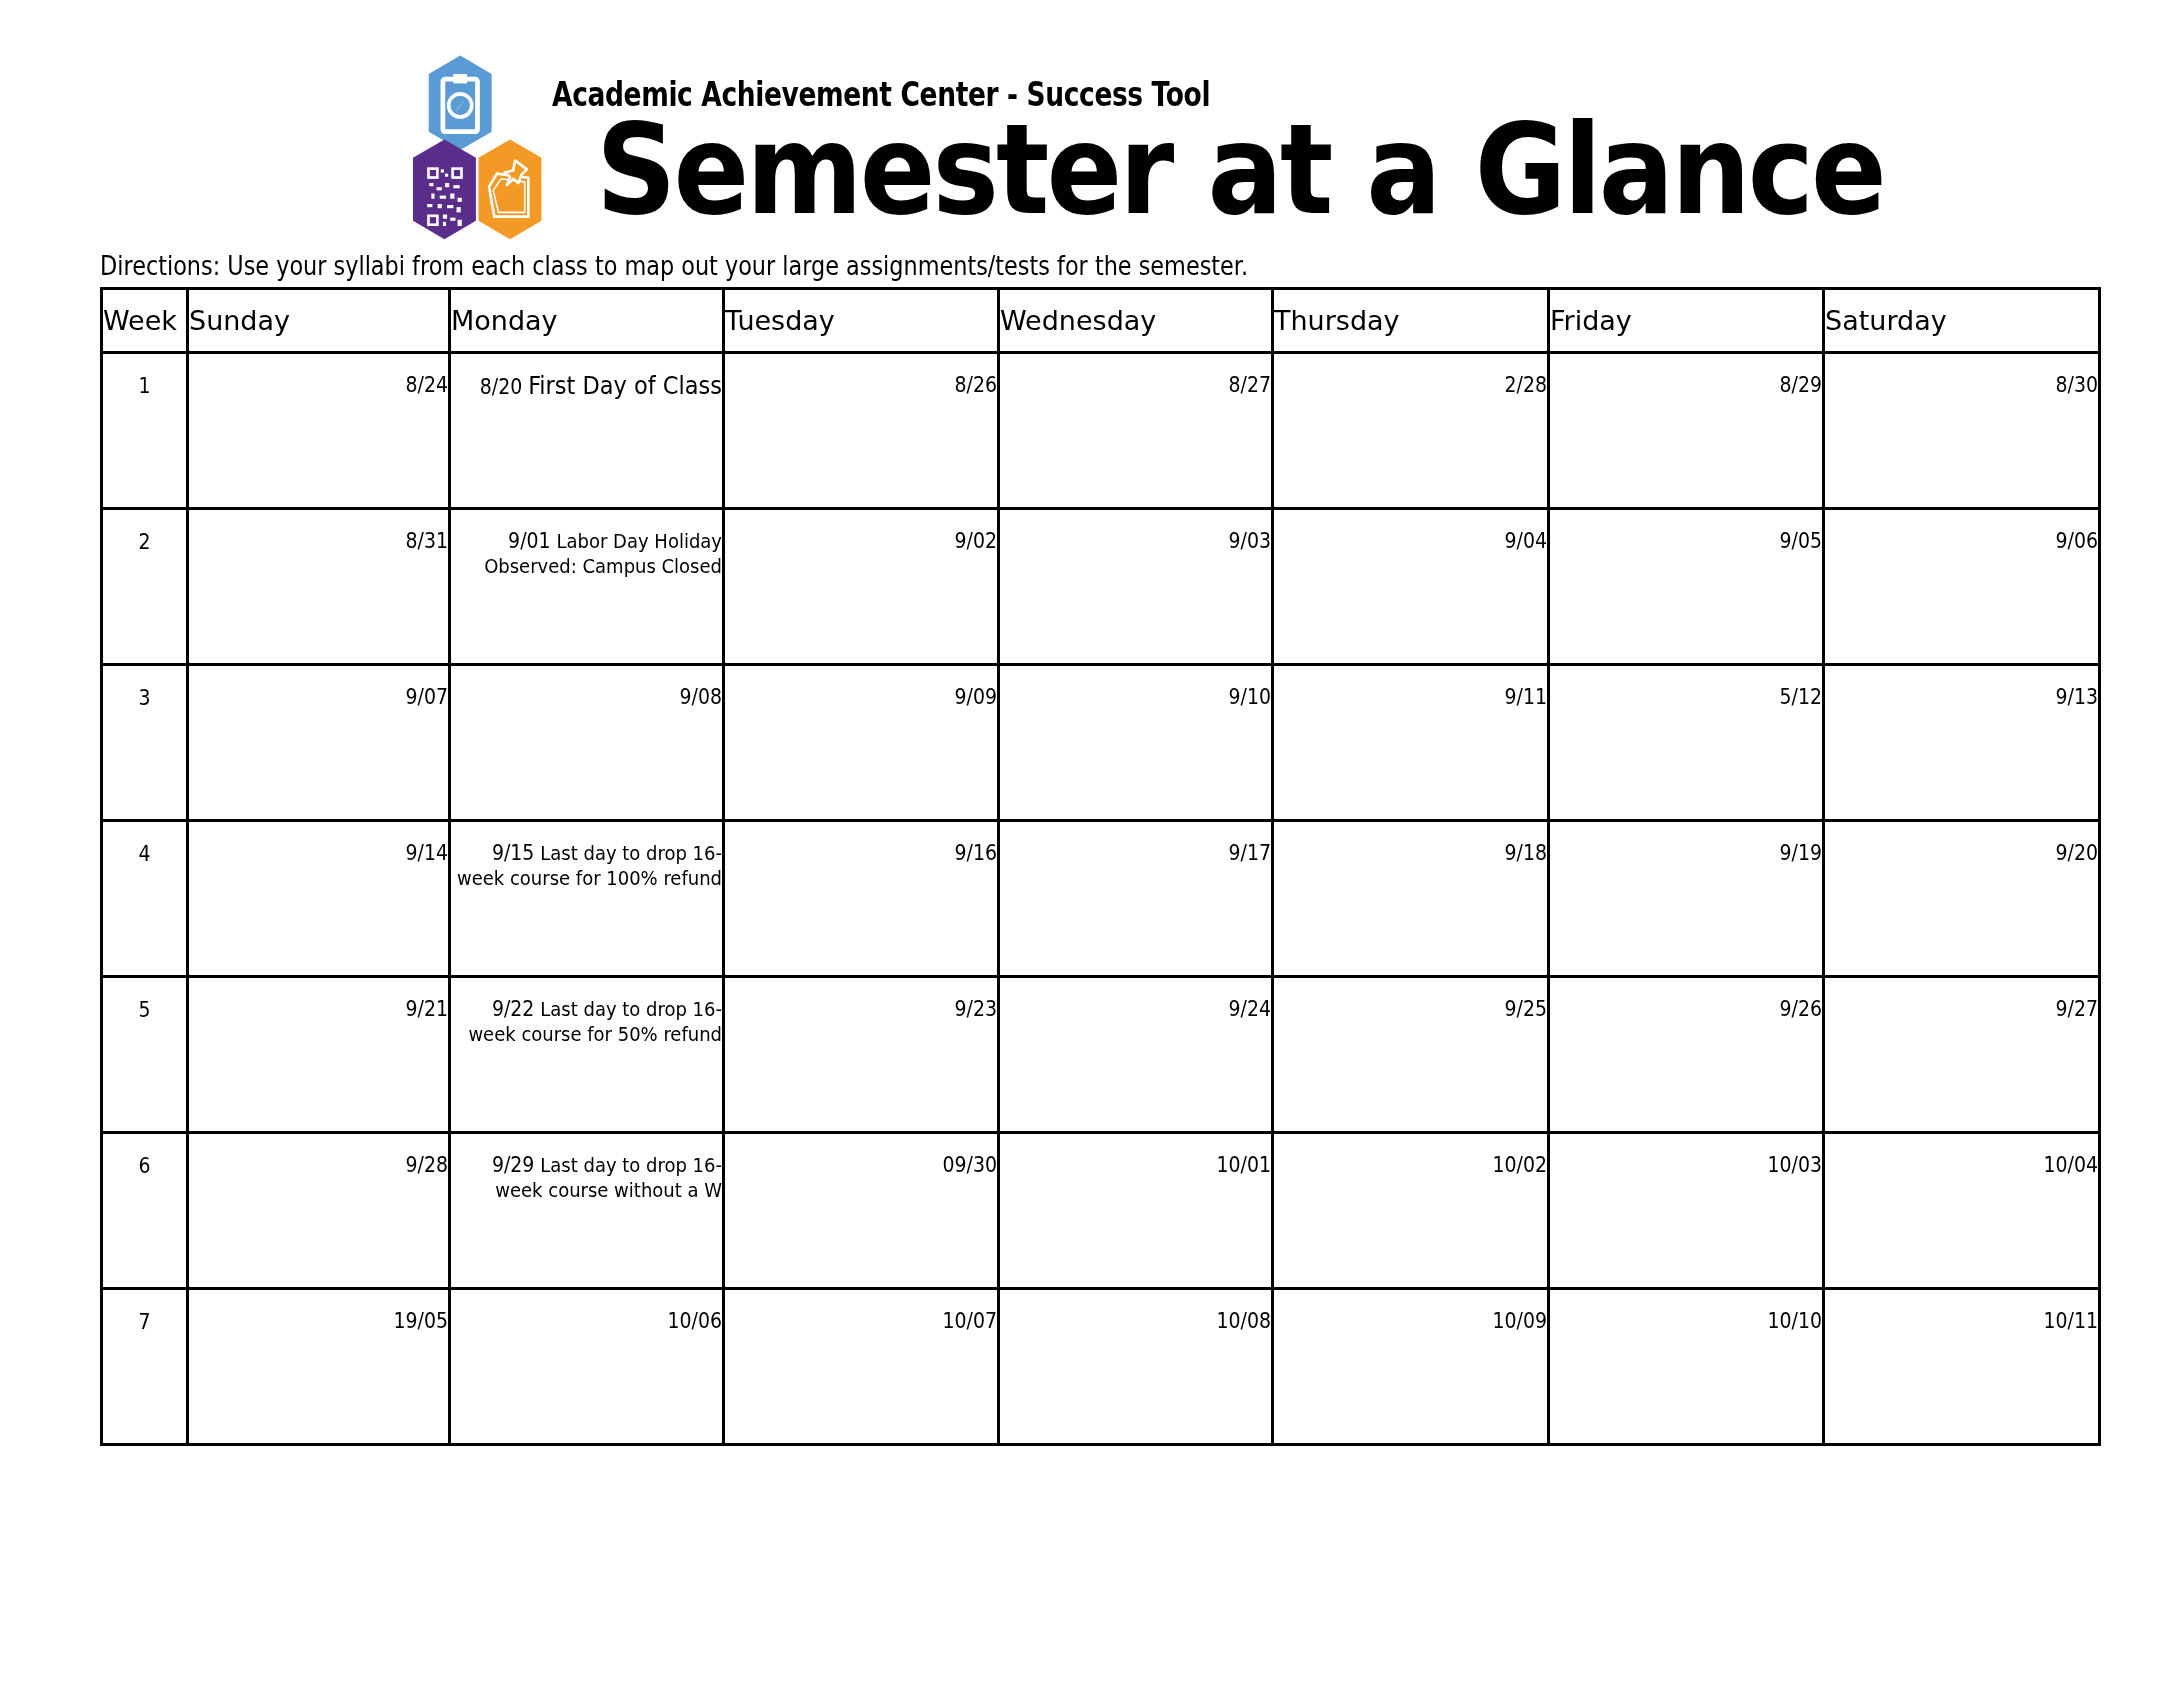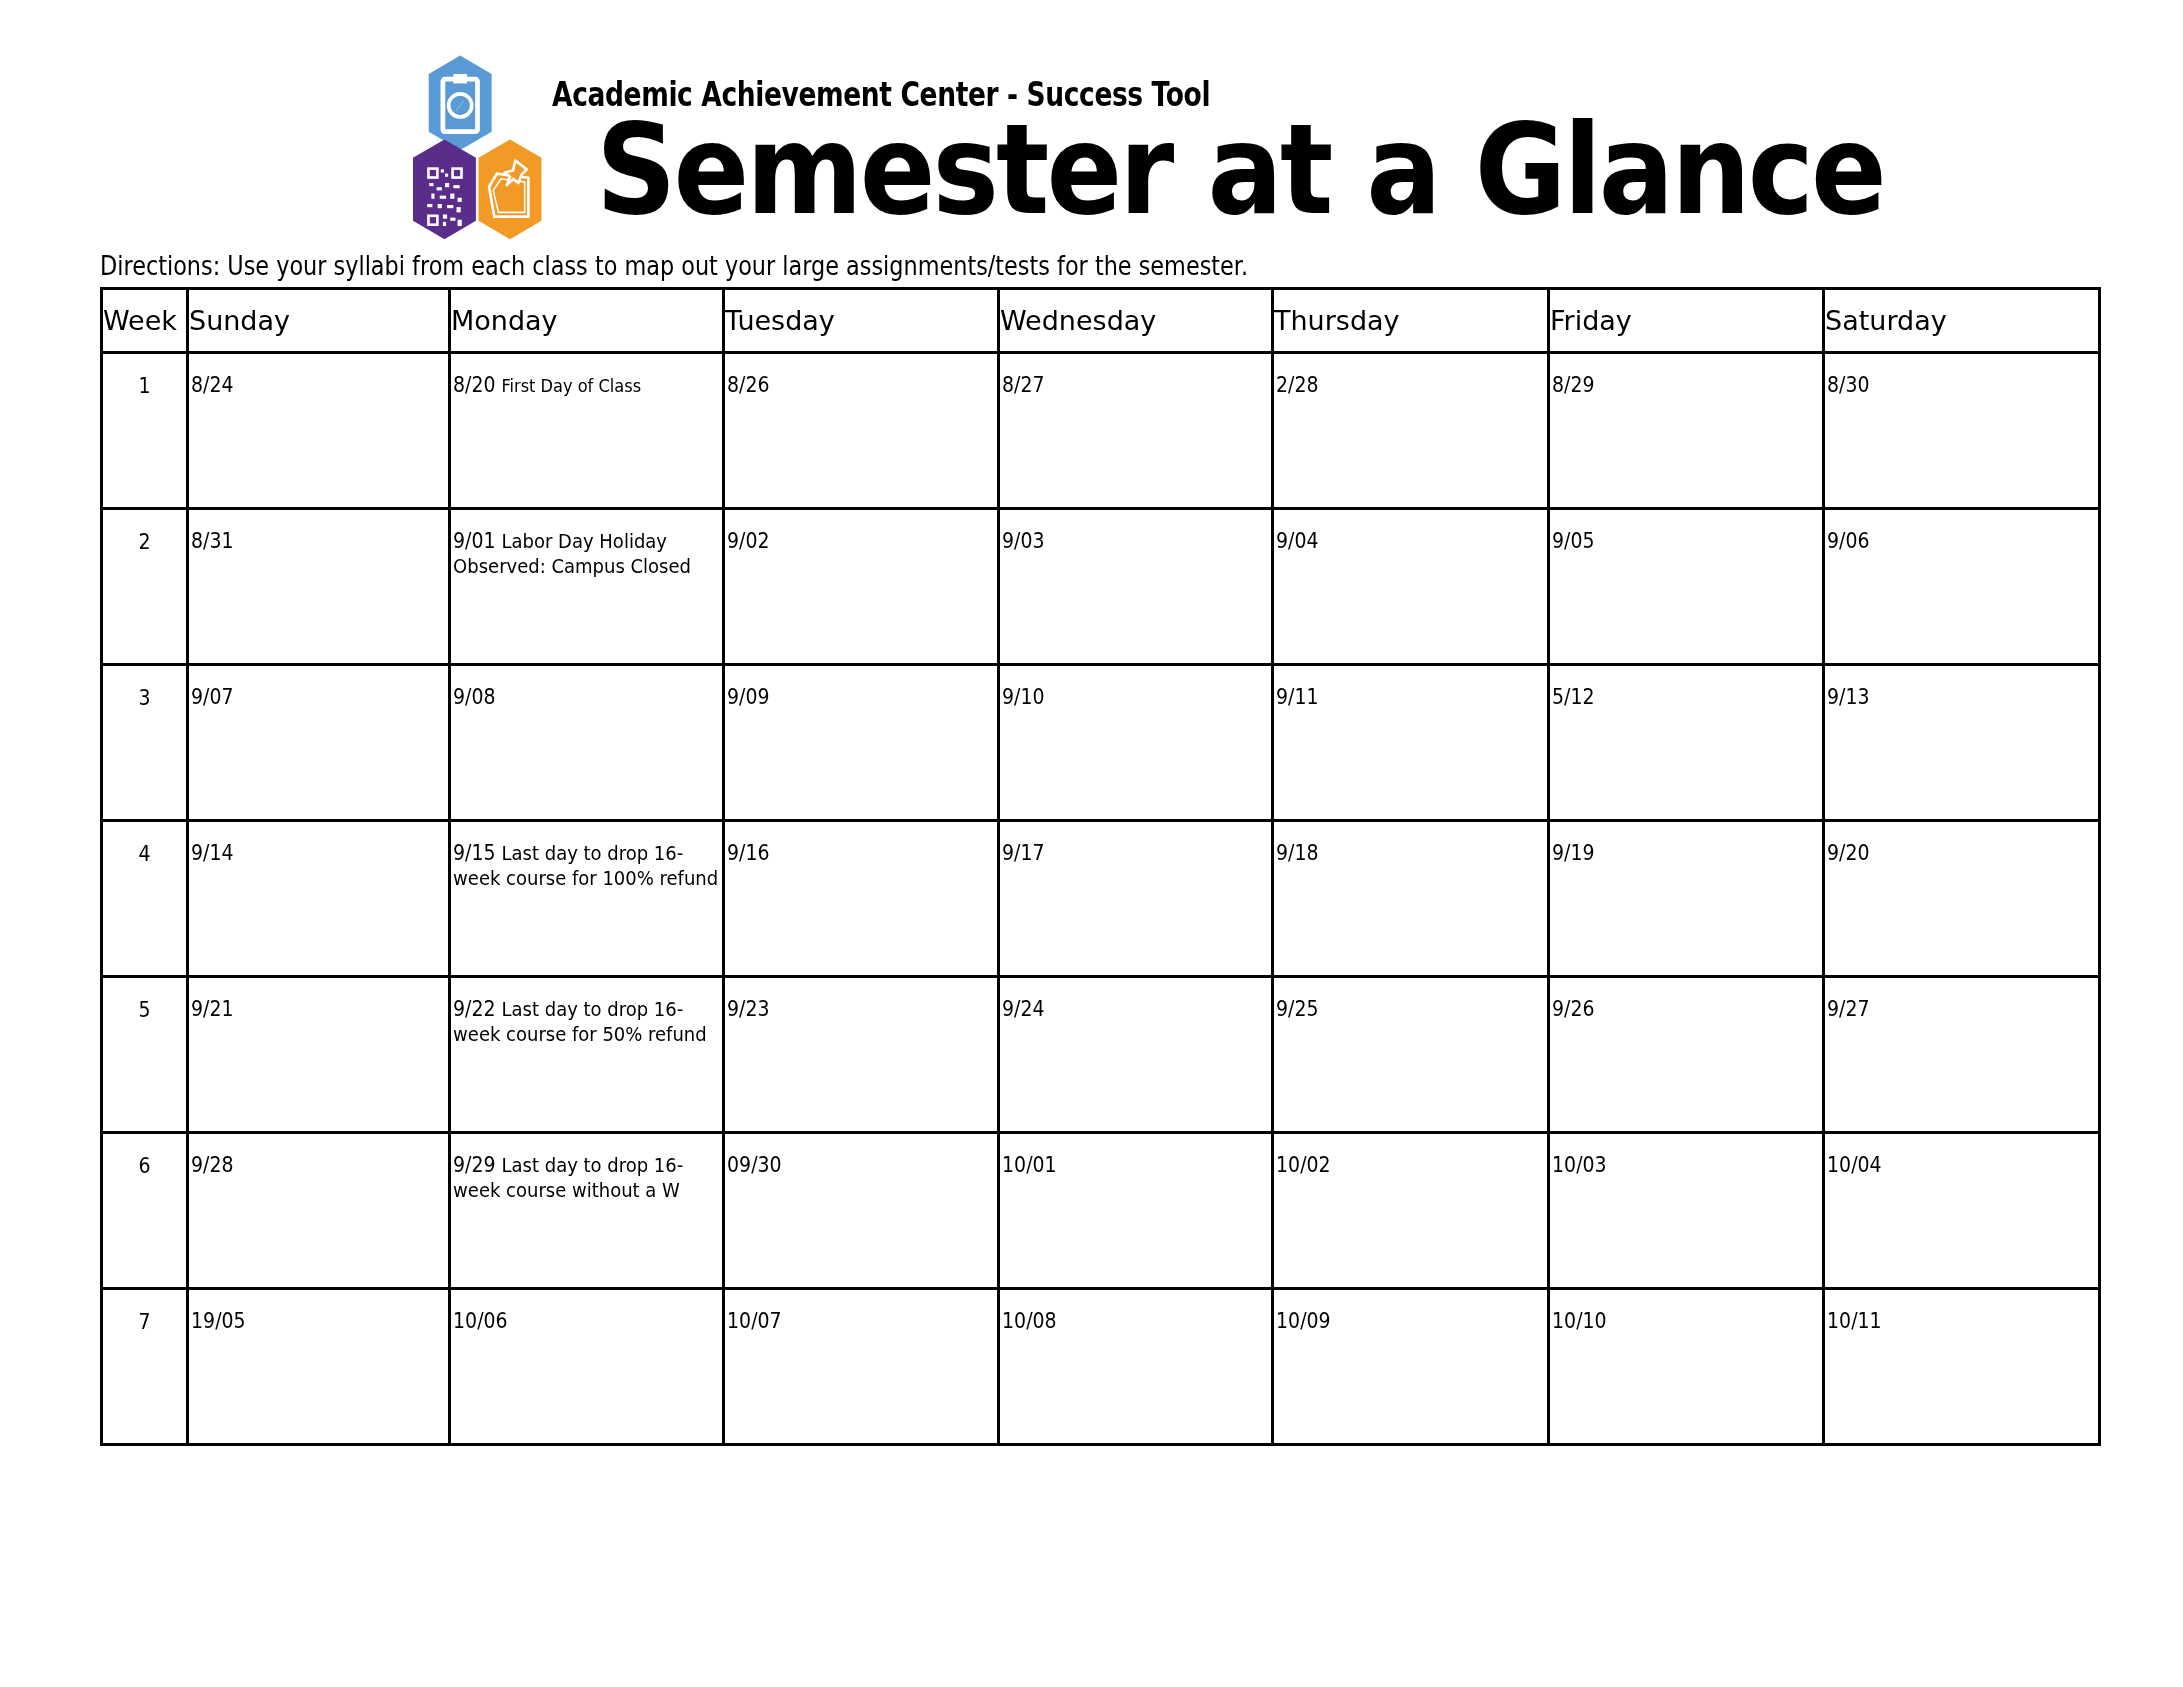--- a/index.html
+++ b/index.html
@@ -16,24 +16,24 @@
                 font-family:"DejaVu Sans", sans-serif; transform:scaleX(0.86); transform-origin:left top;
                 white-space:nowrap; }
   table.cal { position:absolute; left:100px; top:287px; border-collapse:collapse;
               table-layout:fixed; width:1997px; }
   table.cal th, table.cal td { border:3.2px solid #000; padding:0; vertical-align:top; }
   table.cal tr.head-row { height:64px; }
   table.cal th { font-weight:normal; font-size:27px; vertical-align:middle; text-align:left;
                  font-family:"DejaVu Sans", sans-serif; }
   table.cal tr.week-row { height:156px; }
   td.week-num { text-align:center; font-size:21px; padding-top:20px !important; }
-  td.day { padding:19px 0 0 2.1px !important; font-size:21px; line-height:25px; }
+  td.day { padding:19px 0 0 2.1px !important; font-size:21px; line-height:25px;text-align:right; }
   .date { font-size:21px; }
   .note { font-size:20px; }
-  .note.big { font-size:18px;margin-top:8px; }
+  .note.big { font-size:25px;margin-top:8px; }
   .col-week { width:86px; } .col-sun { width:262px; } .col-mon { width:274px; }
   .col-tue { width:275px; } .col-wed { width:274px; } .col-thu { width:276px; }
   .col-fri { width:275px; } .col-sat { width:276px; }
 </style>
 </head>
 <body>
 
 <svg class="logo" style="left:410px; top:53px;" width="200" height="194" viewBox="0 0 380 370">
 
   <g>

